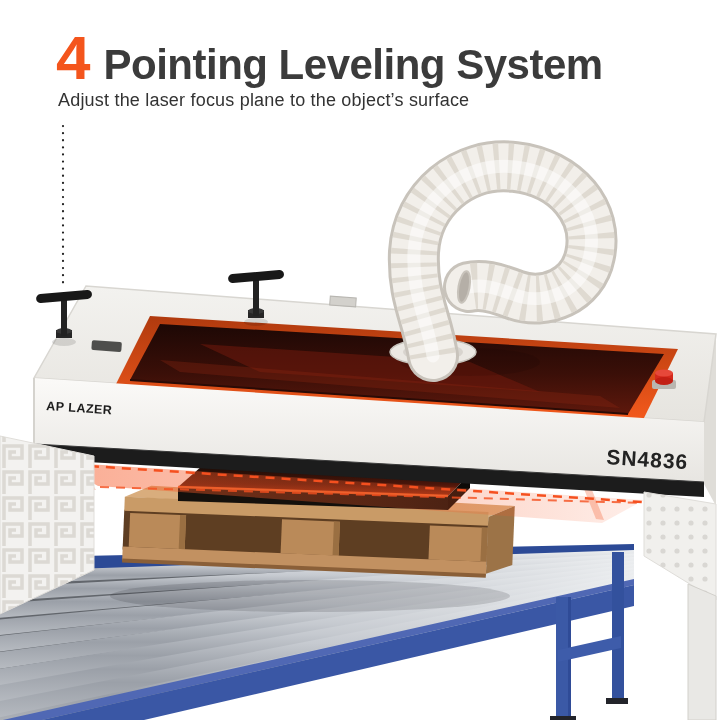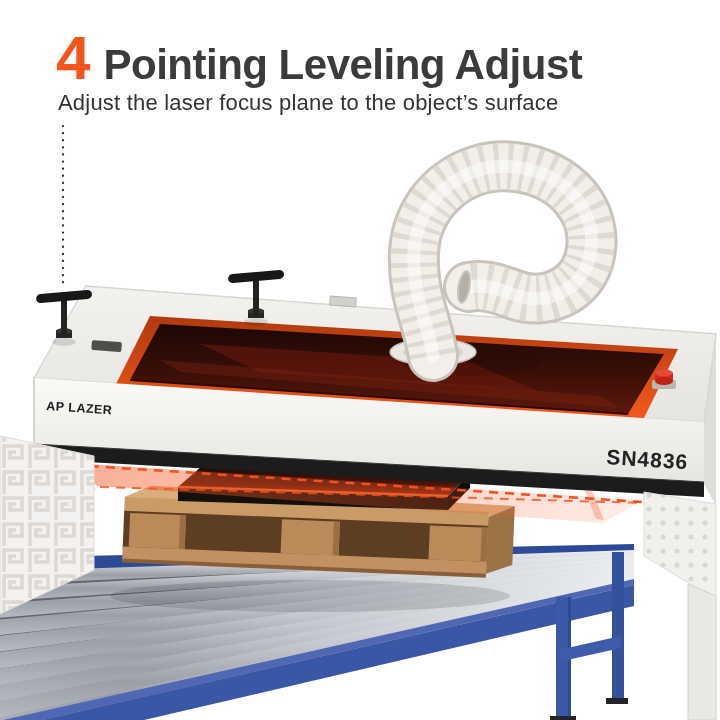--- a/index.html
+++ b/index.html
@@ -1,32 +1,32 @@
 <!DOCTYPE html>
 <html><head>
 <meta charset="utf-8">
 <style>
   html,body{margin:0;padding:0;background:#ffffff;}
   .stage{position:relative;width:720px;height:720px;overflow:hidden;background:#ffffff;
          font-family:"Liberation Sans",sans-serif;}
   .headline{position:absolute;left:56px;top:22px;display:flex;align-items:baseline;gap:14px;white-space:nowrap;}
   .headline .num{font-size:62px;font-weight:800;color:#F4551C;letter-spacing:-1px;}
   .headline .title{font-size:42px;font-weight:800;color:#3B3B3B;letter-spacing:-0.5px;}
-  .subtitle{position:absolute;left:58px;top:90px;font-size:22px;font-weight:400;color:#333333;letter-spacing:0.2px;white-space:nowrap;}
+  .subtitle{position:absolute;left:58px;top:90px;font-size:18px;font-weight:400;color:#333333;letter-spacing:0.2px;white-space:nowrap;}
   svg{position:absolute;left:0;top:0;font-family:"Liberation Sans",sans-serif;}
   svg text{font-family:"Liberation Sans",sans-serif;}
 </style>
 </head>
 <body>
 
 <div class="stage">
 
   <div class="headline">
     <span class="num">4</span>
-    <span class="title">Pointing Leveling Adjust</span>
+    <span class="title">Pointing Leveling System</span>
   </div>
   <div class="subtitle">Adjust the laser focus plane to the object’s surface</div>
 
   <svg width="720" height="720" viewBox="0 0 720 720">
     <defs>
       <linearGradient id="glassGrad" x1="0" y1="0" x2="0" y2="1">
         <stop offset="0%" stop-color="#1D0805"></stop>
           <stop offset="55%" stop-color="#3A0F08"></stop>
           <stop offset="100%" stop-color="#5E180C"></stop>
       </linearGradient>

